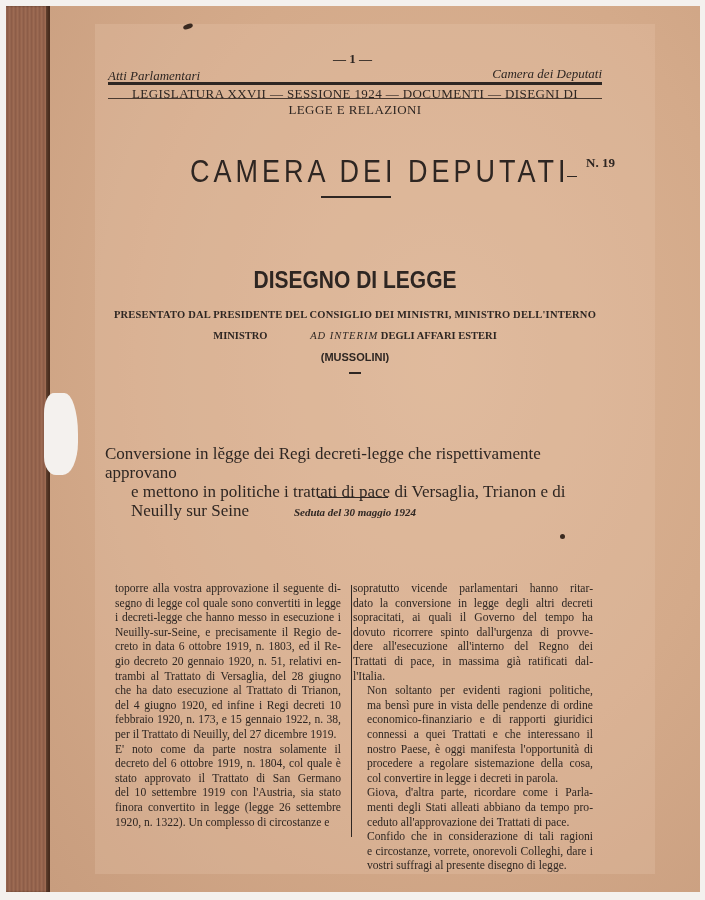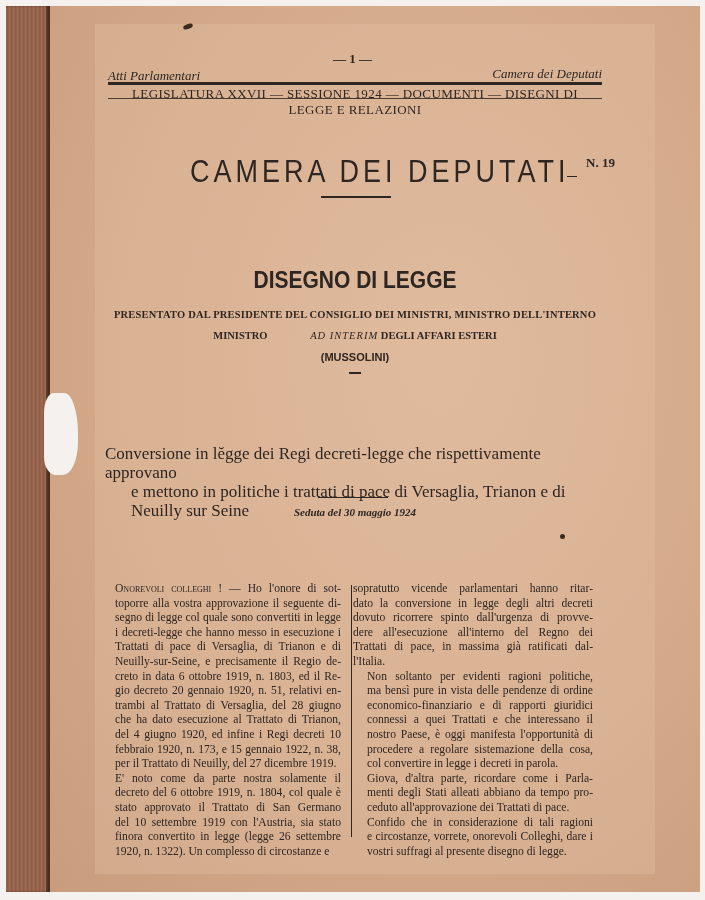--- a/index.html
+++ b/index.html
@@ -107,25 +107,23 @@
   <span class="l1">Conversione in lĕgge dei Regi decreti-legge che rispettivamente approvano</span>
   <span class="l2">e mettono in politiche i trattati di pace di Versaglia, Trianon e di</span>
   <span class="l3">Neuilly sur Seine</span>
 </div>
 
 <div class="abs session-rule"></div>
 <div class="abs session">Seduta del 30 maggio 1924</div>
 
 <div class="col col-left" id="col-left">
     <p class="ind">
-      <span class="line" style="text-indent: 14px;"><span class="sc">Onorevoli colleghi</span><span> ! — Ho l'onore di sot-</span></span>
       <span class="line">toporre alla vostra approvazione il seguente di-</span>
       <span class="line">segno di legge col quale sono convertiti in legge</span>
       <span class="line">i decreti-legge che hanno messo in esecuzione i</span>
-      <span class="line">Trattati di pace di Versaglia, di Trianon e di</span>
       <span class="line">Neuilly-sur-Seine, e precisamente il Regio de-</span>
       <span class="line">creto in data 6 ottobre 1919, n. 1803, ed il Re-</span>
       <span class="line">gio decreto 20 gennaio 1920, n. 51, relativi en-</span>
       <span class="line">trambi al Trattato di Versaglia, del 28 giugno</span>
       <span class="line">che ha dato esecuzione al Trattato di Trianon,</span>
       <span class="line">del 4 giugno 1920, ed infine i Regi decreti 10</span>
       <span class="line">febbraio 1920, n. 173, e 15 gennaio 1922, n. 38,</span>
       <span class="line last">per il Trattato di Neuilly, del 27 dicembre 1919.</span>
     </p>
     <p class="ind">
@@ -135,20 +133,21 @@
       <span class="line">del 10 settembre 1919 con l'Austria, sia stato</span>
       <span class="line">finora convertito in legge (legge 26 settembre</span>
       <span class="line last">1920, n. 1322). Un complesso di circostanze e</span>
     </p>
   </div>
 <div class="abs col-divider"></div>
 <div class="col col-right" id="col-right">
     <p class="">
       <span class="line">sopratutto vicende parlamentari hanno ritar-</span>
       <span class="line">dato la conversione in legge degli altri decreti</span>
+      <span class="line">sopracitati, ai quali il Governo del tempo ha</span>
       <span class="line">dovuto ricorrere spinto dall'urgenza di provve-</span>
       <span class="line">dere all'esecuzione all'interno del Regno dei</span>
       <span class="line">Trattati di pace, in massima già ratificati dal-</span>
       <span class="line last">l'Italia.</span>
     </p>
     <p class="ind">
       <span class="line">Non soltanto per evidenti ragioni politiche,</span>
       <span class="line">ma bensì pure in vista delle pendenze di ordine</span>
       <span class="line">economico-finanziario e di rapporti giuridici</span>
       <span class="line">connessi a quei Trattati e che interessano il</span>

